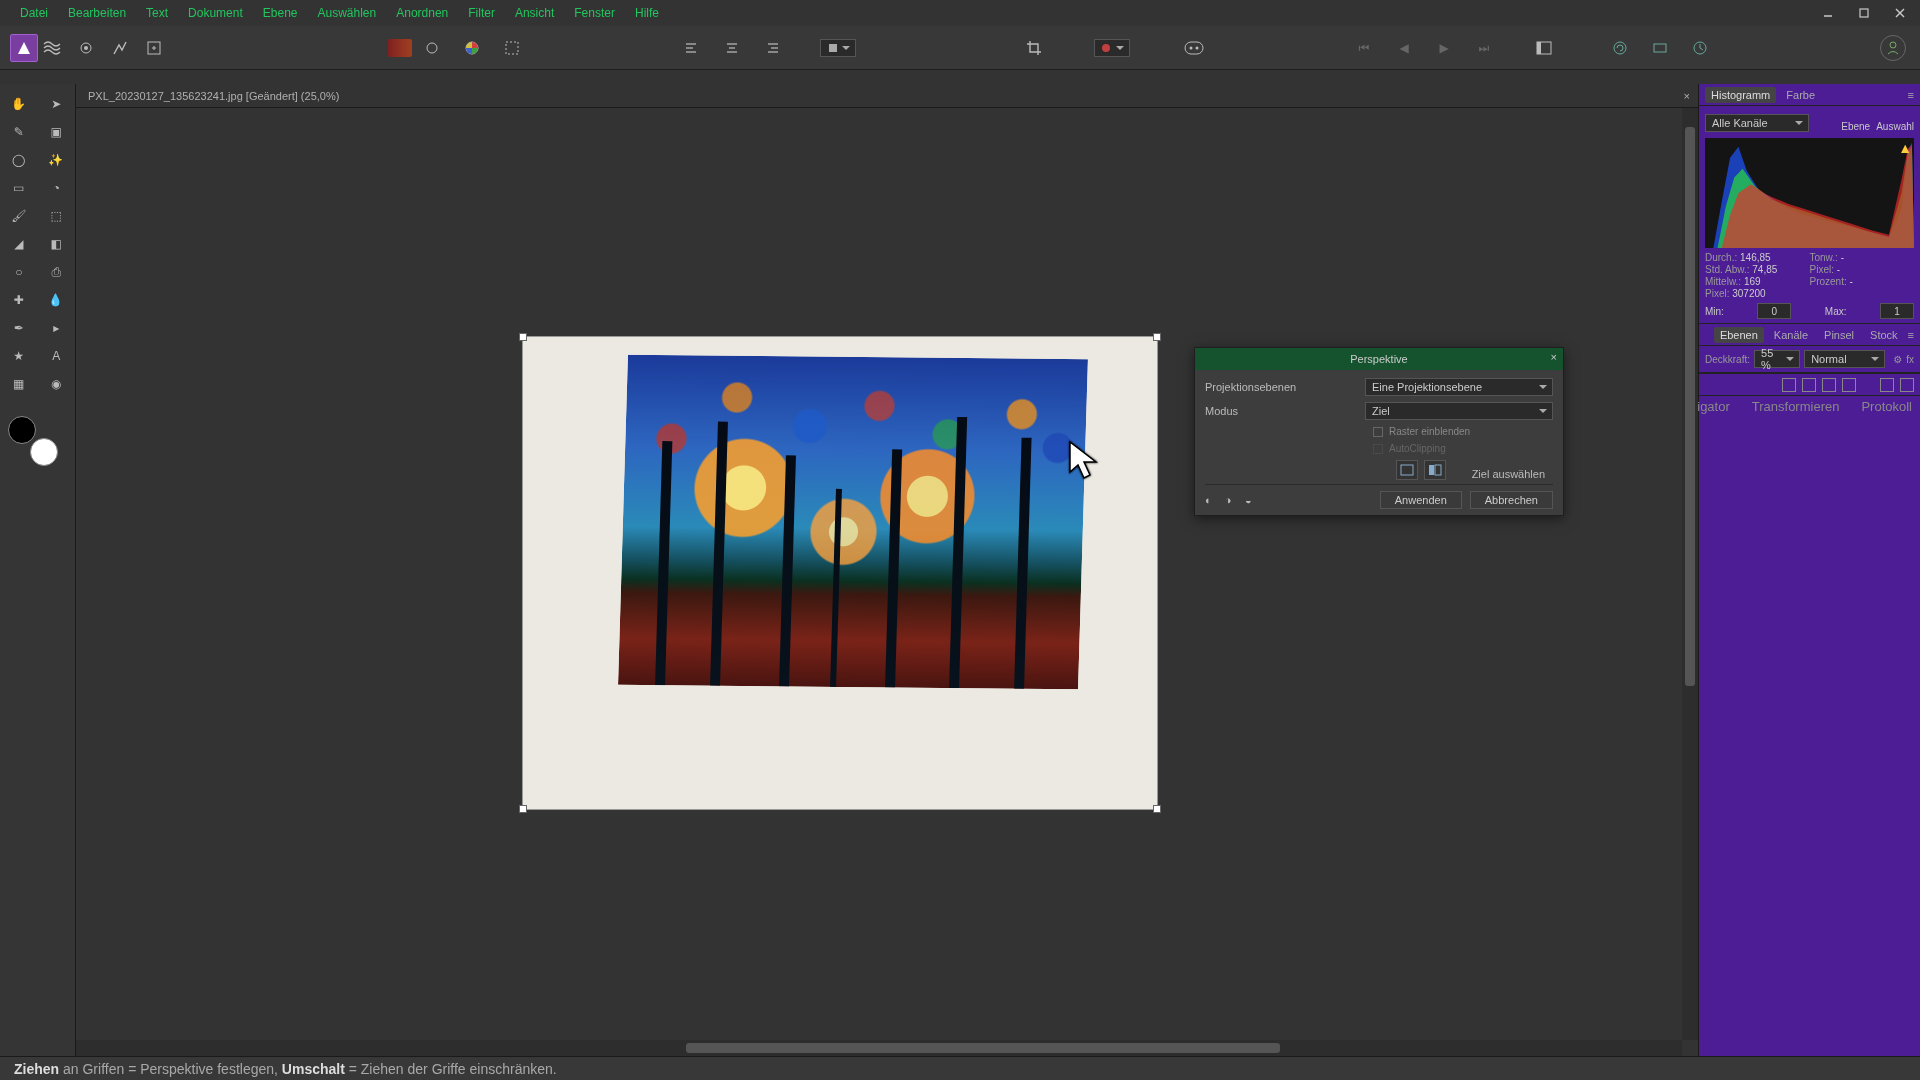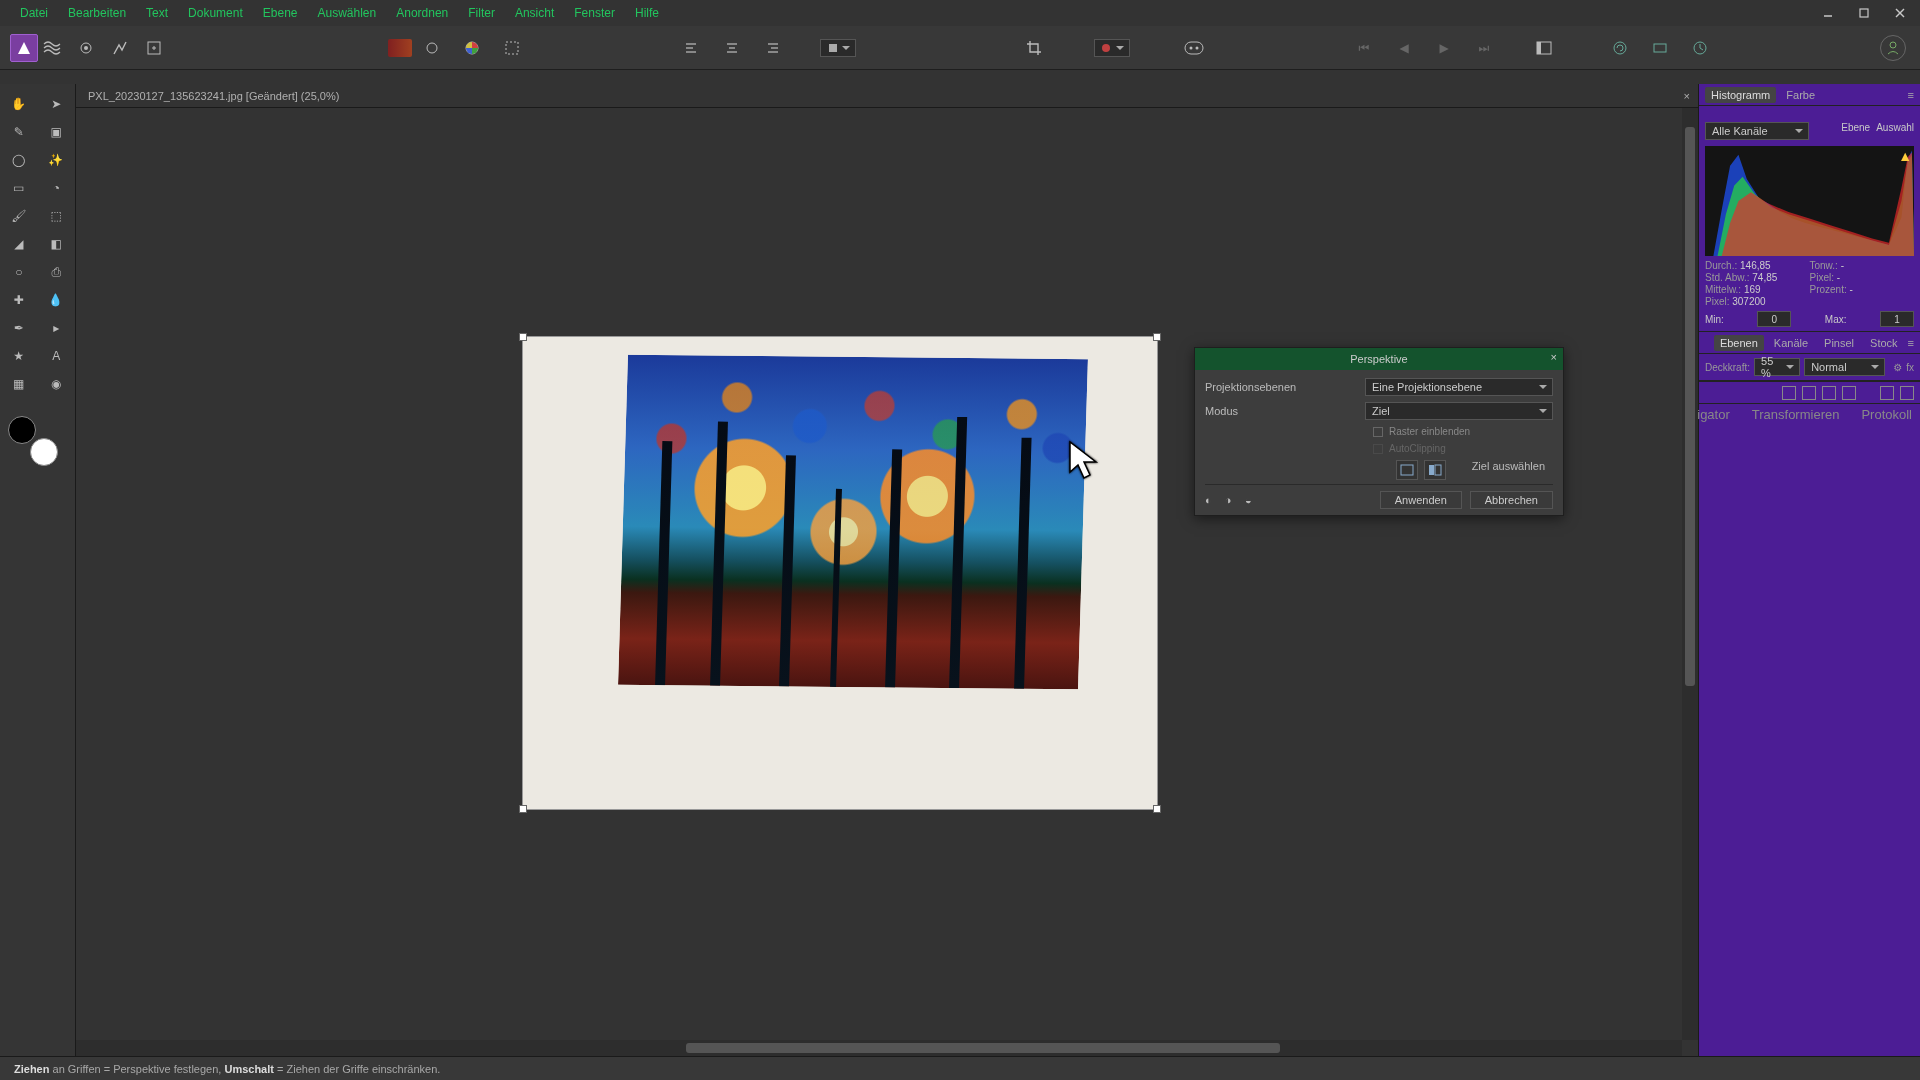--- a/index.html
+++ b/index.html
@@ -68,21 +68,21 @@
   .cursor{position:absolute;pointer-events:none;}
   .cursor svg{filter:drop-shadow(0 0 1px #000);}
 
   
   .rightpanels{width:222px;background:#4c1d95;border-left:1px solid #1a1a1a;display:flex;flex-direction:column;}
   .tabrow{display:flex;align-items:center;height:22px;border-bottom:1px solid #222;padding:0 6px;gap:4px;font-size:11px;color:#aaa;}
   .tab{padding:2px 6px;}
   .tab.active{color:#ddd;background:#444;border-radius:2px;}
   .tabrow .more{margin-left:auto;}
   .histpanel{padding:4px 6px;border-bottom:1px solid #222;}
-  .histpanel .sel{display:flex;align-items:flex-start;gap:6px;margin:12px 0 6px;}
+  .histpanel .sel{display:flex;align-items:flex-end;gap:6px;margin:4px 0 6px;}
   .combo{height:18px;background:#2a2a2a;border:1px solid #555;color:#ccc;font-size:11px;display:flex;align-items:center;padding:0 16px 0 6px;position:relative;min-width:0;}
   .combo::after{content:"";position:absolute;right:5px;top:6px;border:4px solid transparent;border-top-color:#aaa;}
   .histogram-canvas{width:100%;height:110px;background:#141414;position:relative;overflow:hidden;}
   .hist-blue{position:absolute;bottom:0;left:0;right:0;height:100%;clip-path:polygon(4% 100%,8% 58%,12% 18%,16% 8%,20% 30%,26% 48%,30% 52%,36% 60%,42% 66%,48% 70%,56% 74%,64% 78%,72% 82%,80% 86%,88% 90%,94% 65%,97% 12%,99% 4%,100% 100%);background:rgba(30,80,240,0.75);}
   .hist-green{position:absolute;bottom:0;left:0;right:0;height:100%;clip-path:polygon(6% 100%,10% 62%,14% 36%,18% 28%,24% 44%,32% 56%,40% 62%,50% 68%,60% 74%,70% 80%,80% 86%,88% 90%,94% 50%,97% 14%,99% 8%,100% 100%);background:rgba(40,220,60,0.7);}
   .hist-red{position:absolute;bottom:0;left:0;right:0;height:100%;clip-path:polygon(8% 100%,12% 70%,16% 50%,22% 42%,30% 52%,40% 60%,50% 66%,60% 72%,70% 78%,80% 84%,88% 88%,94% 38%,97% 10%,99% 6%,100% 100%);background:rgba(240,40,40,0.65);}
   .warn{position:absolute;right:2px;top:2px;color:#ffcd3c;font-size:14px;}
   .stats{display:grid;grid-template-columns:1fr 1fr;font-size:10px;color:#999;margin-top:4px;row-gap:1px;}
   .stats div span.v{color:#ccc;}
   .minmax{display:flex;align-items:center;justify-content:space-between;margin-top:4px;font-size:10px;}
@@ -106,29 +106,29 @@
   .dialog .titlebar{height:22px;background:#14532d;display:flex;align-items:center;justify-content:center;position:relative;font-size:11px;color:#ccc;}
   .dialog .close{position:absolute;right:6px;top:3px;color:#ccc;}
   .dialog .body{padding:8px 10px 6px;}
   .dlg-row{display:flex;align-items:center;margin-bottom:6px;}
   .dlg-row label{width:160px;text-align:left;padding-right:10px;}
   .dlg-row .combo{flex:1;}
   .dlg-row.chk{padding-left:168px;gap:6px;font-size:10px;color:#888;}
   .dlg-row.chk .box{width:10px;height:10px;border:1px solid #666;}
   .dlg-row.chk.dim{color:#666;}
   .dlg-row.chk.dim .box{border-color:#4a4a4a;}
-  .dlg-icons{display:flex;align-items:flex-start;justify-content:flex-end;gap:6px;margin:0 0 2px;}
+  .dlg-icons{display:flex;align-items:flex-end;justify-content:flex-end;gap:6px;margin:0 0 2px;}
   .dlg-icons .iico{width:22px;height:20px;border:1px solid #555;background:#333;display:flex;align-items:center;justify-content:center;}
   .dlg-icons .ziel{margin-left:12px;padding:0 8px;}
   .dlg-foot{display:flex;align-items:center;gap:8px;border-top:1px solid #2a2a2a;margin-top:4px;padding-top:6px;}
   .dlg-foot .presets{display:flex;gap:4px;}
   .btn{padding:2px 14px;border:1px solid #555;background:#3a3a3a;color:#ccc;font-size:11px;}
 
   
-  .statusbar{height:24px;background:#383838;border-top:1px solid #1a1a1a;display:flex;align-items:center;padding:0 14px;font-size:11px;color:#a8a8a8;}
+  .statusbar{height:24px;background:#383838;border-top:1px solid #1a1a1a;display:flex;align-items:center;padding:0 14px;font-size:14px;color:#a8a8a8;}
   .statusbar b{color:#ddd;font-weight:600;}
 </style>
 </head>
 <body>
 
 <div class="menubar">
   <div class="menu-item">Datei</div>
   <div class="menu-item">Bearbeiten</div>
   <div class="menu-item">Text</div>
   <div class="menu-item">Dokument</div>

